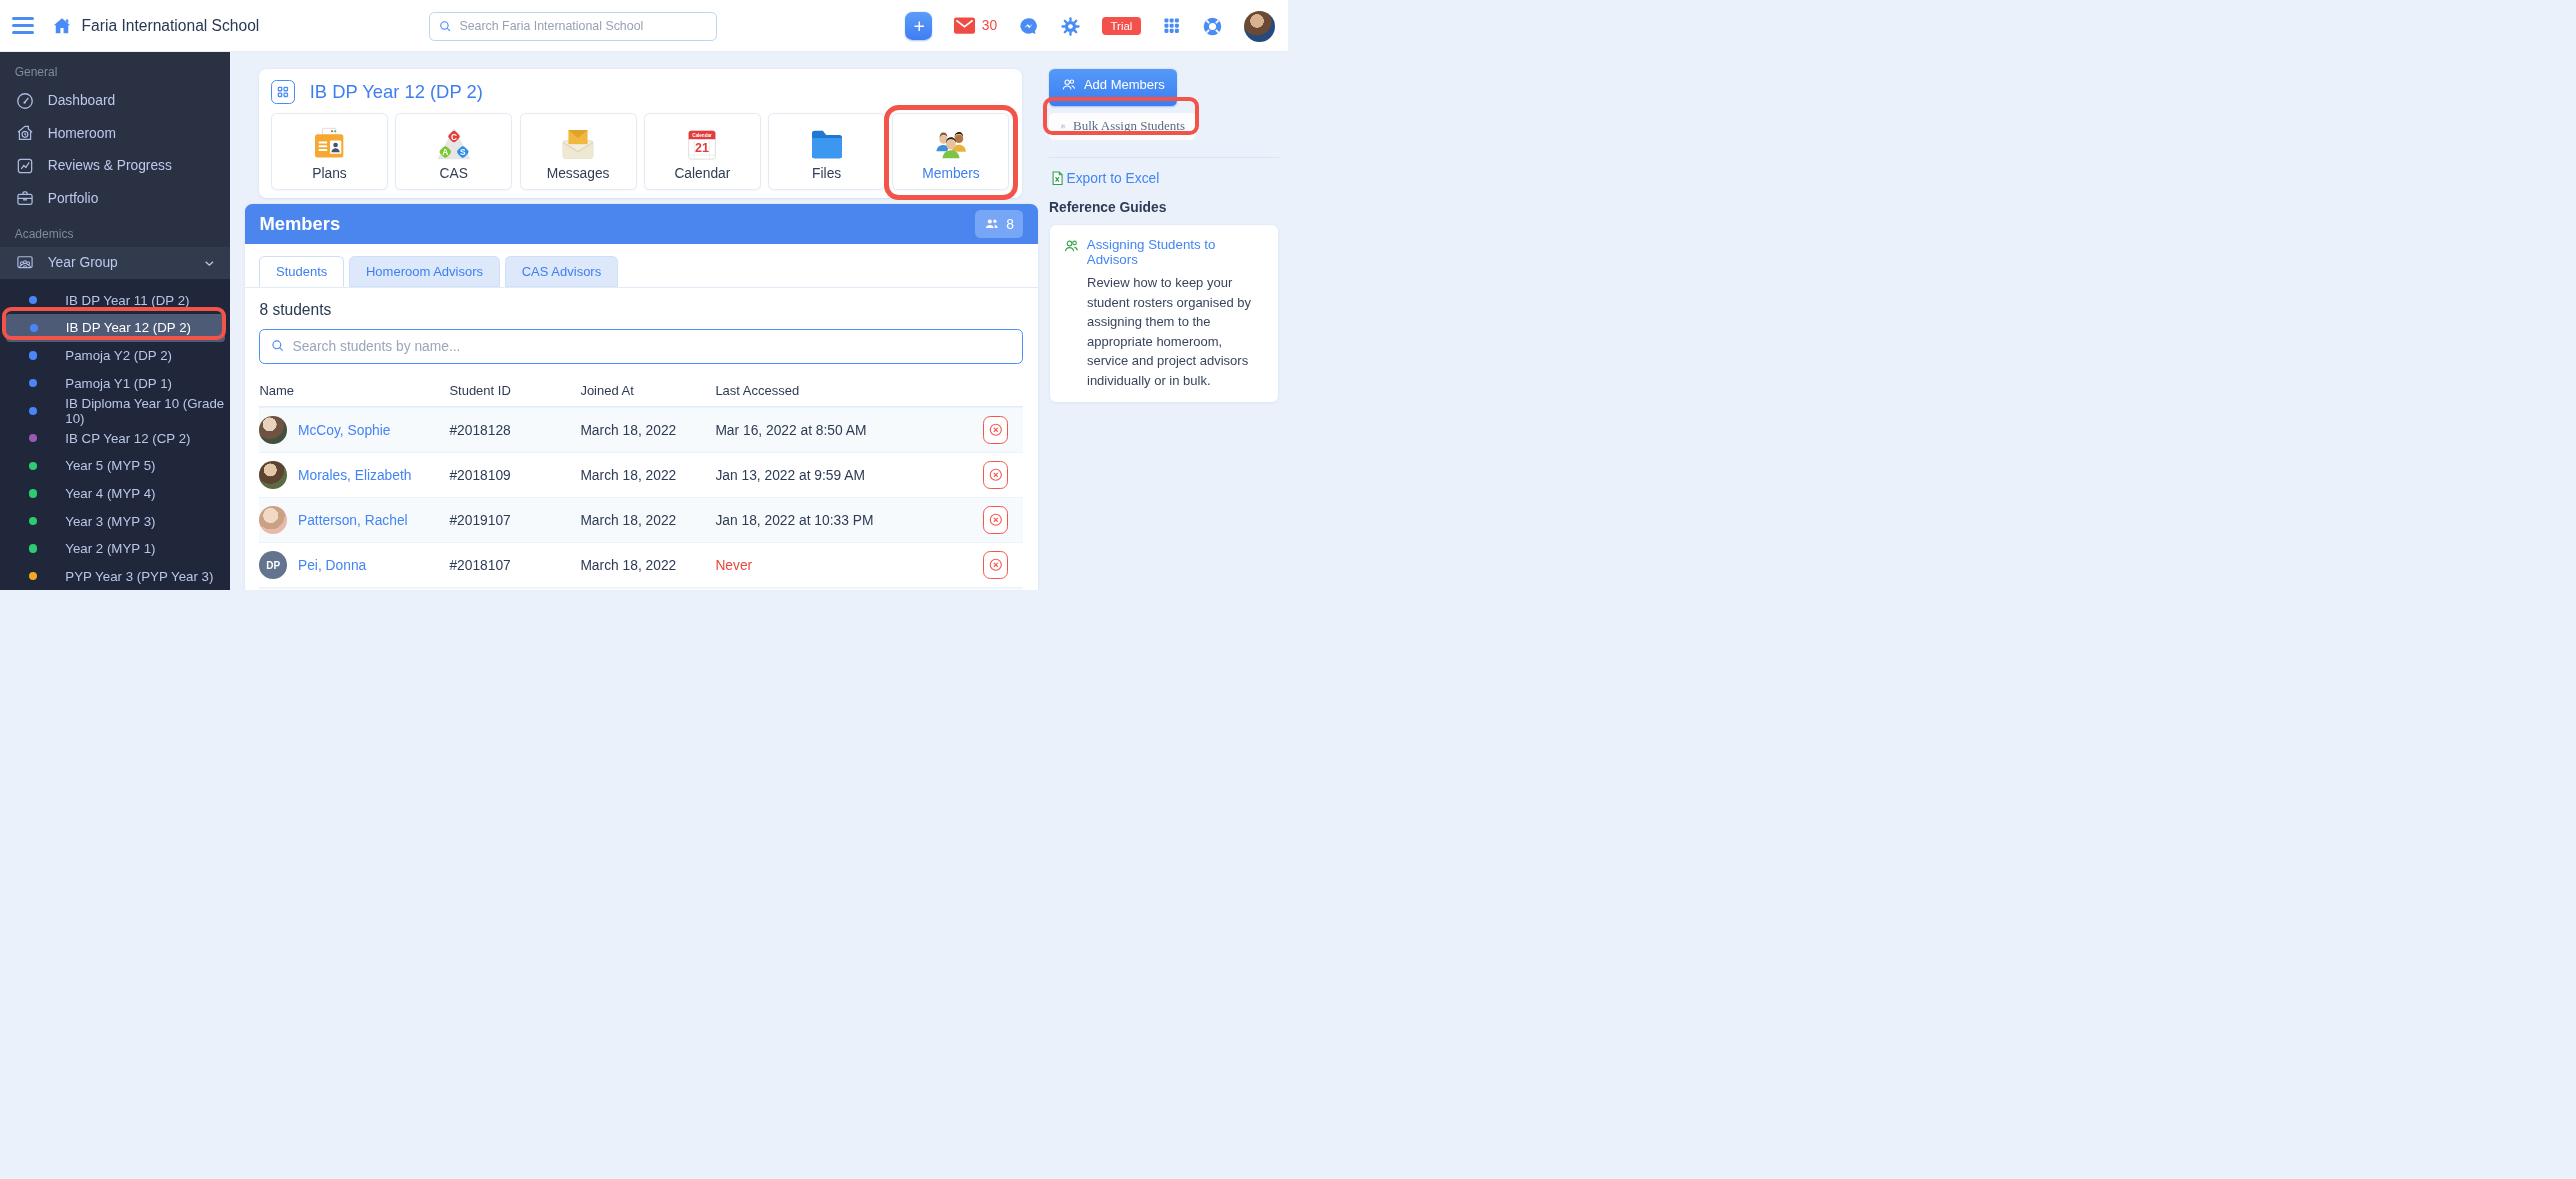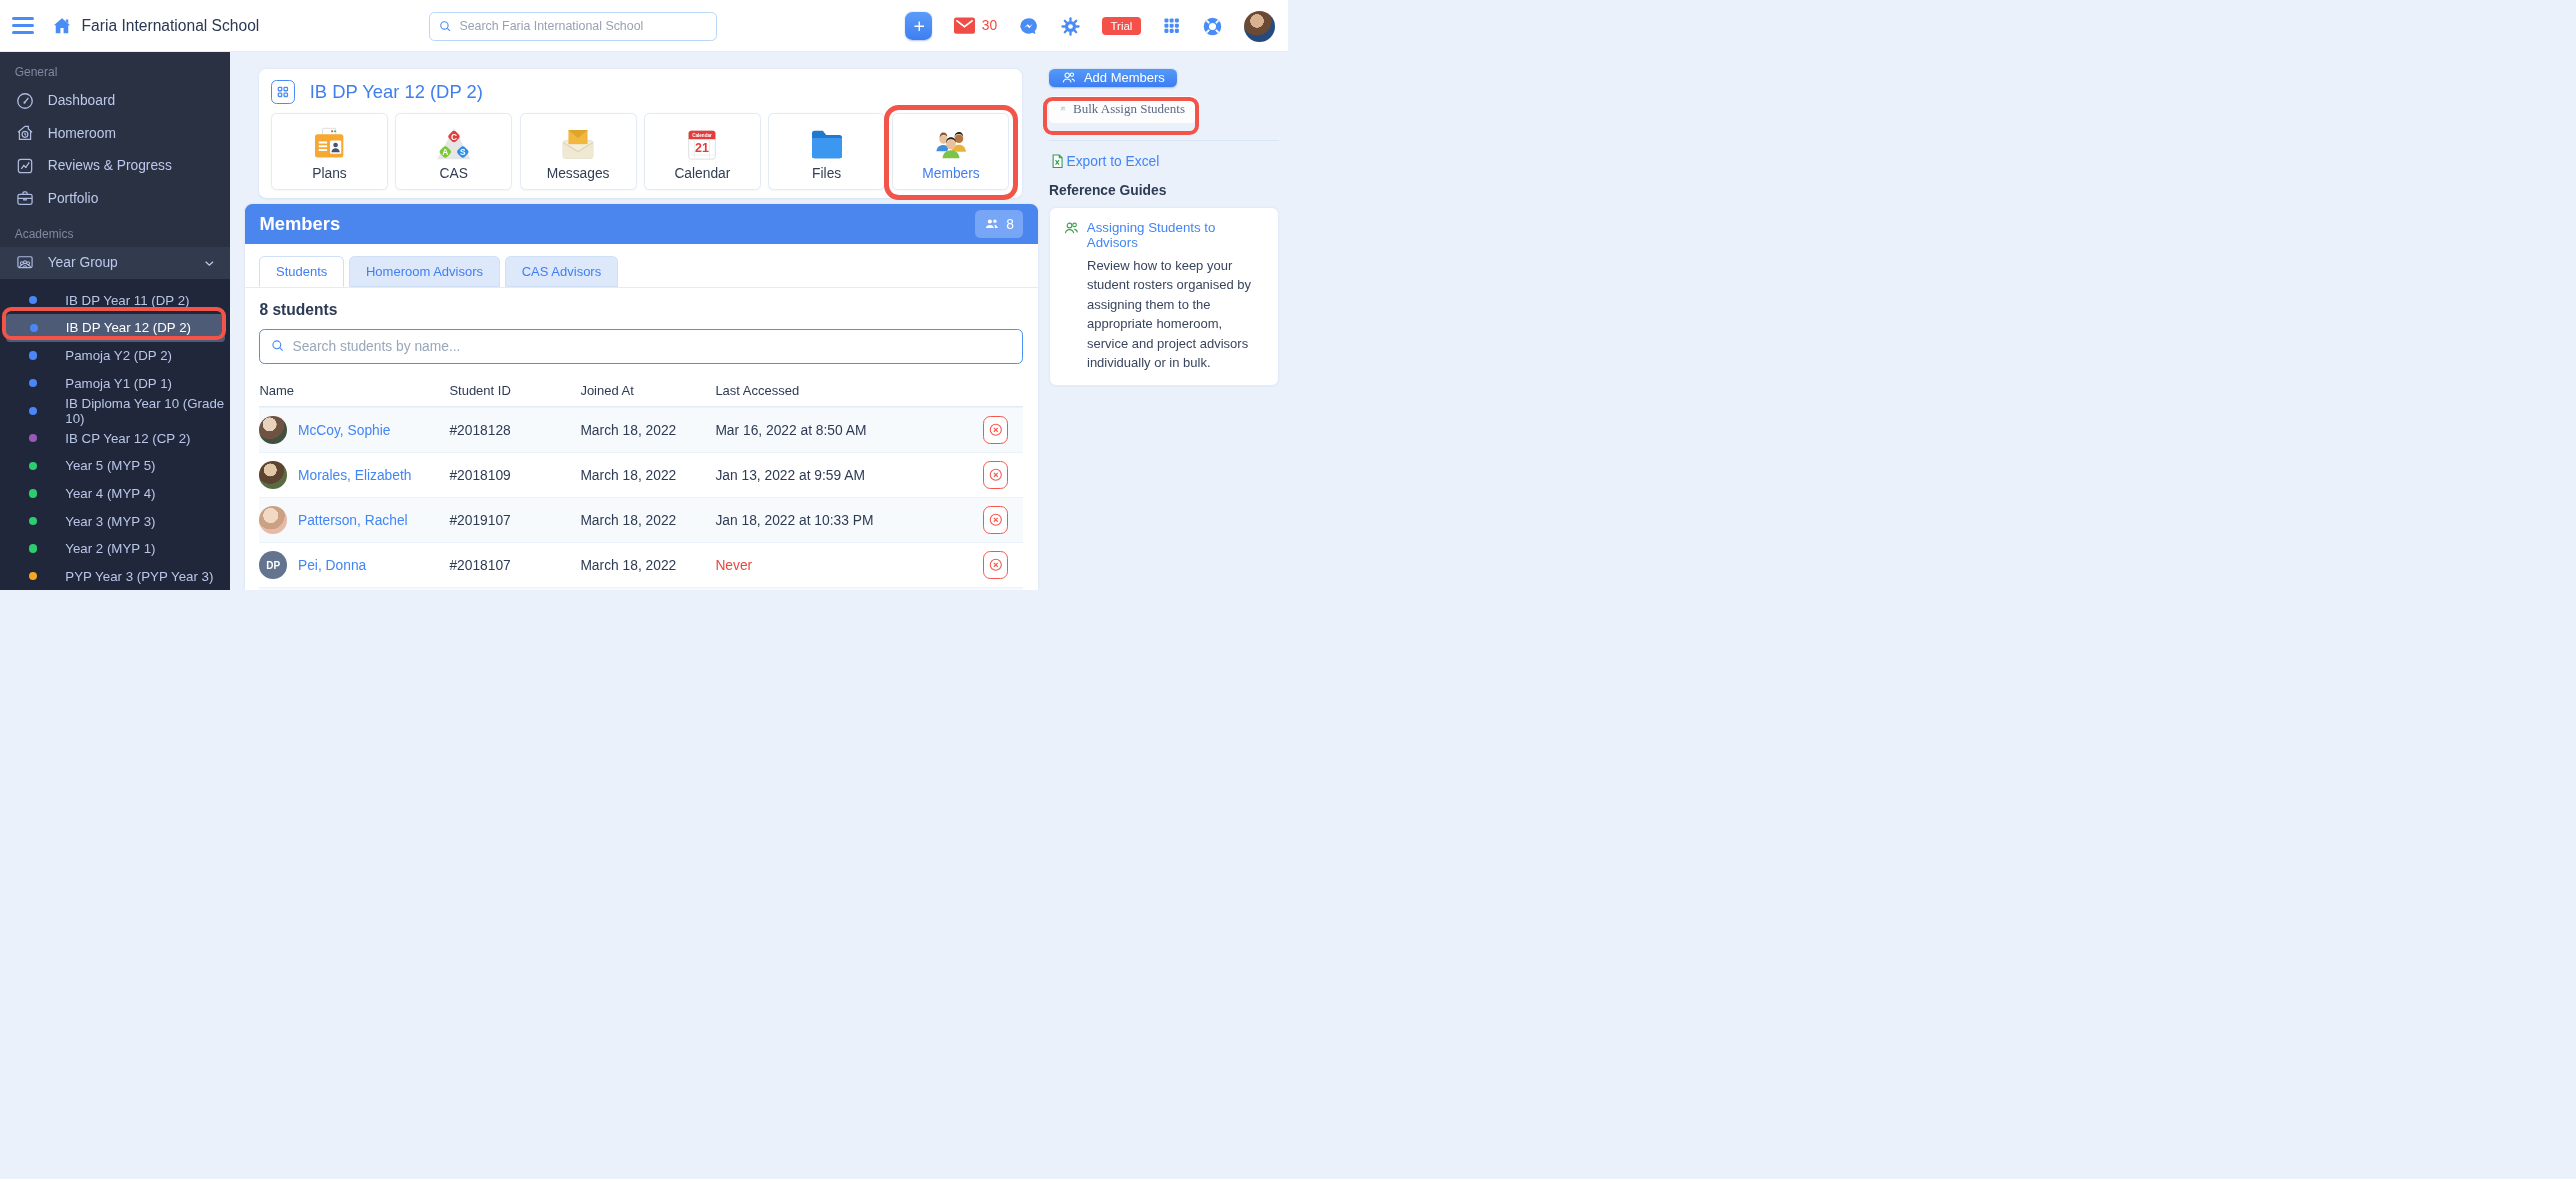--- a/index.html
+++ b/index.html
@@ -77,21 +77,21 @@
   .members-bar { height:40px; background:#4a86ee; border-radius:7.3px 7.3px 0 0;
     display:flex; align-items:center; padding:0 14.7px; }
   .members-title { color:#fff; font-size:18.4px; font-weight:600; }
   .members-badge { margin-left:auto; background:#77a6f6; border-radius:5.5px; height:27.6px; min-width:48px;
     display:flex; align-items:center; justify-content:center; gap:6.4px; color:#fff; font-size:13.8px; padding:0 9.2px; cursor:pointer; }
   .tabs { padding:11px 14.7px 0; border-bottom:0.9px solid #e2ecf8; display:flex; }
   .tab { position:relative; top:0.9px; font-size:13px; color:#3f7ef2; padding:7.3px 15.6px;
     border:0.9px solid #cfe0f6; border-radius:5.5px 5.5px 0 0; margin-right:5.5px; cursor:pointer; background:#dde9fb; }
   .tab.active { background:#fff; border-bottom-color:#fff; }
   .panel-content { padding:0 14.7px; }
-  .students-heading { font-size:15.6px; font-weight:700; color:#2c3a55; margin:13px 0 10px; }
+  .students-heading { font-size:15.6px; font-weight:400; color:#2c3a55; margin:13px 0 10px; }
   .stu-search { height:35px; border:1.8px solid #4a90f7; border-radius:5.5px; background:#fff;
     display:flex; align-items:center; padding:0 9.2px; }
   .stu-search input { border:none; outline:none; flex:1; margin-left:7.3px; font-size:13.8px; color:#44506a; background:transparent; font-family:inherit; }
   .stu-search input::placeholder { color:#9aa6ba; }
 
   .tbl-header { display:grid; grid-template-columns:190px 131px 135px 1fr 40px; align-items:center;
     margin-top:11px; padding:8.3px 0; border-bottom:0.9px solid #e2ecf8; font-size:13px; font-weight:500; color:#2e3b55; }
   .t-row { display:grid; grid-template-columns:190px 131px 135px 1fr 40px; align-items:center;
     height:45px; border-top:1.8px solid #eaf2fb; font-size:13.8px; color:#2e3b55; }
   .t-row:first-of-type { border-top:none; }
@@ -104,21 +104,21 @@
   .av3 { background:radial-gradient(circle at 42% 34%, #f1d9c4 0 30%, #caa184 31% 56%, #e7b9a8 57% 82%, #d8cfc8 83%); }
   .av4 { background:#64748f; }
   .name-link { color:#4285f4; cursor:pointer; }
   .never { color:#e8483e; }
   .del-btn { width:25px; height:28.5px; border:1.8px solid #f4564e; border-radius:7.3px; background:#fff;
     display:flex; align-items:center; justify-content:center; cursor:pointer; }
   .t-row.partial { height:11px; overflow:hidden; align-items:start; }
 
   
   #right-panel { position:absolute; left:1037px; top:52px; right:0; bottom:0; padding:16.5px 9.2px 0 12px; }
-  .add-members-btn { display:inline-flex; align-items:center; gap:7.3px; height:18px; padding:0 12px;
+  .add-members-btn { display:inline-flex; gap:7.3px; height:37px; padding:8px 12px;
     background:linear-gradient(#549af8,#3c7df2); color:#fff; font-size:13px; border:none; border-radius:5.5px;
     cursor:pointer; box-shadow:0 0.9px 1.8px rgba(40,90,200,.35); font-family:inherit; }
   .bulk-wrap { margin-top:7.3px; width:156px; }
   .bulk-btn { display:inline-flex; align-items:center; gap:7.3px; height:27px; padding:0 11px; width:147px;
     background:#fdfdfe; color:#5c6b85; font-size:13px; border:none; border-radius:4.6px; cursor:pointer;
     font-family:Liberation Serif, serif; white-space:nowrap; }
   .rp-divider { height:0.9px; background:#d9e5f3; margin:17.5px 0 0; }
   .export-link { display:flex; align-items:center; gap:1px; margin-top:12px; color:#4285f4; font-size:13.8px; cursor:pointer; }
   .ref-heading { margin-top:13.8px; font-size:13.8px; font-weight:700; color:#2e3b55; }
   .guide-card { margin-top:8.3px; background:#fff; border:0.9px solid #e2ecf8; border-radius:7.3px;

